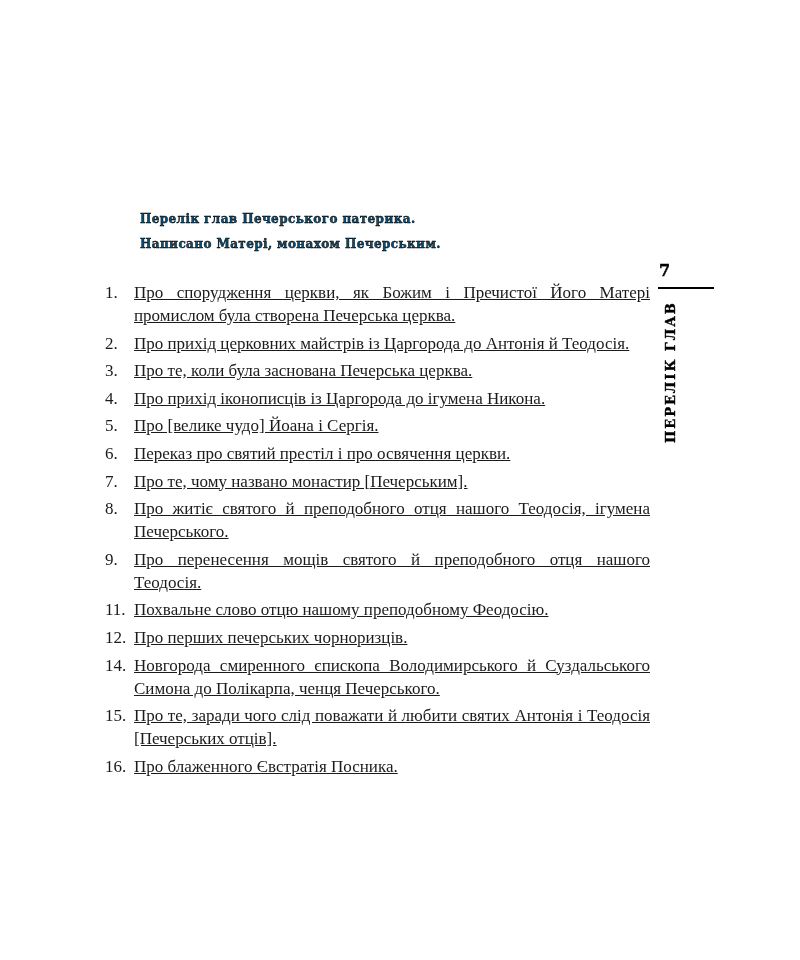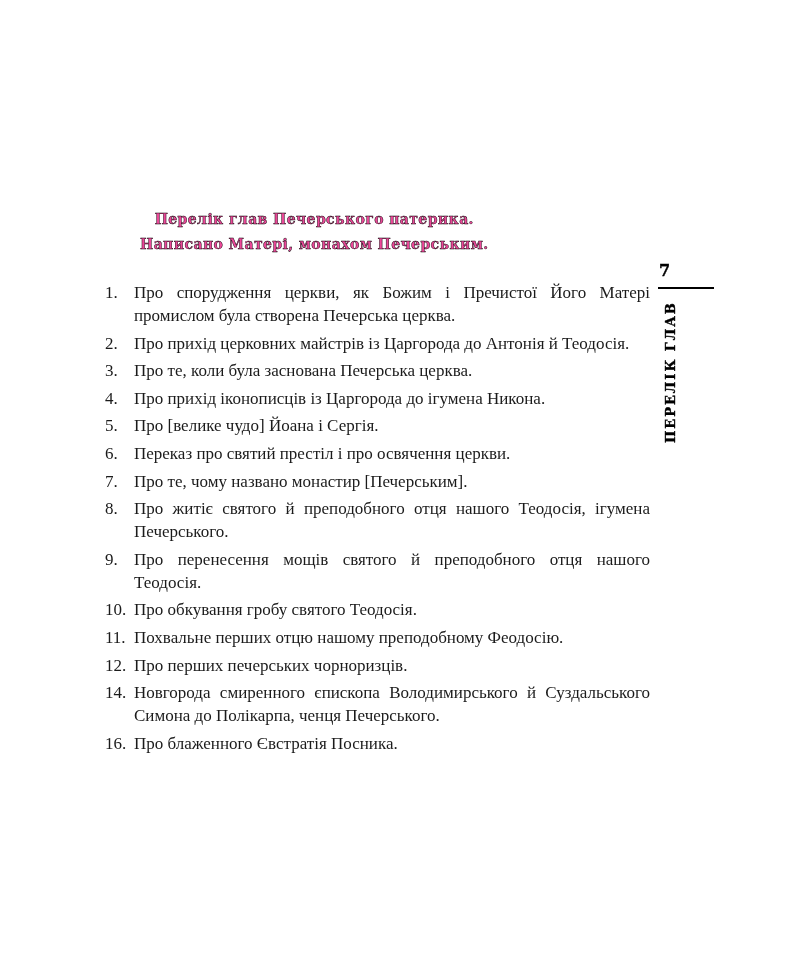--- a/index.html
+++ b/index.html
@@ -15,25 +15,24 @@
     width: 800px; height: 960px;
     background: #ffffff;
   }
 
   
   .title-block {
     position: absolute;
     left: 140px; top: 207px;
     font-family: "DejaVu Serif", serif;
     font-weight: bold;
-    font-size: 14px;
+    font-size: 12px;
     line-height: 25px;
     letter-spacing: 0.4px;
-    color: #ec4899;
-    text-align: center;
+    color: #0c4a6e;
     -webkit-text-stroke: 0.45px #000;
   }
 
   
   .toc {
     position: absolute;
     left: 105px; top: 281px;
     width: 545px;
     margin: 0; padding: 0;
     list-style: none;
@@ -44,20 +43,21 @@
     display: flex;
     margin-bottom: 4.6px;
   }
   .toc-item .num {
     flex: 0 0 29px;
     text-align: left;
   }
   .toc-item .txt {
     flex: 1;
     text-align: justify;
+    text-decoration: underline;
   }
 
   
   .folio {
     position: absolute;
     left: 659px; top: 263px;
     font-family: "DejaVu Serif", serif;
     font-weight: bold;
     font-size: 16px;
     line-height: 1;
@@ -130,34 +130,34 @@
       </li>
       <li class="toc-item">
         <span class="num">8.</span>
         <div class="txt">Про житіє святого й преподобного отця нашого Теодосія, ігумена Печерського.</div>
       </li>
       <li class="toc-item">
         <span class="num">9.</span>
         <div class="txt">Про перенесення мощів святого й преподобного отця нашого Теодосія.</div>
       </li>
       <li class="toc-item">
-        <span class="num">10.</span>
-        <div class="txt">Про обкування гробу святого Теодосія.</div>
-      </li>
-      <li class="toc-item">
         <span class="num">11.</span>
-        <div class="txt">Похвальне перших отцю нашому преподобному Феодосію.</div>
+        <div class="txt">Похвальне слово отцю нашому преподобному Феодосію.</div>
       </li>
       <li class="toc-item">
         <span class="num">12.</span>
         <div class="txt">Про перших печерських чорноризців.</div>
       </li>
       <li class="toc-item">
         <span class="num">14.</span>
         <div class="txt">Новгорода смиренного єпископа Володимирського й Суздальсь­кого Симона до Полікарпа, ченця Печерського.</div>
       </li>
       <li class="toc-item">
+        <span class="num">15.</span>
+        <div class="txt">Про те, заради чого слід поважати й любити святих Антонія і Тео­досія [Печерських отців].</div>
+      </li>
+      <li class="toc-item">
         <span class="num">16.</span>
         <div class="txt">Про блаженного Євстратія Посника.</div>
       </li>
     </ol>
 
 </div>
 
 </body></html>

